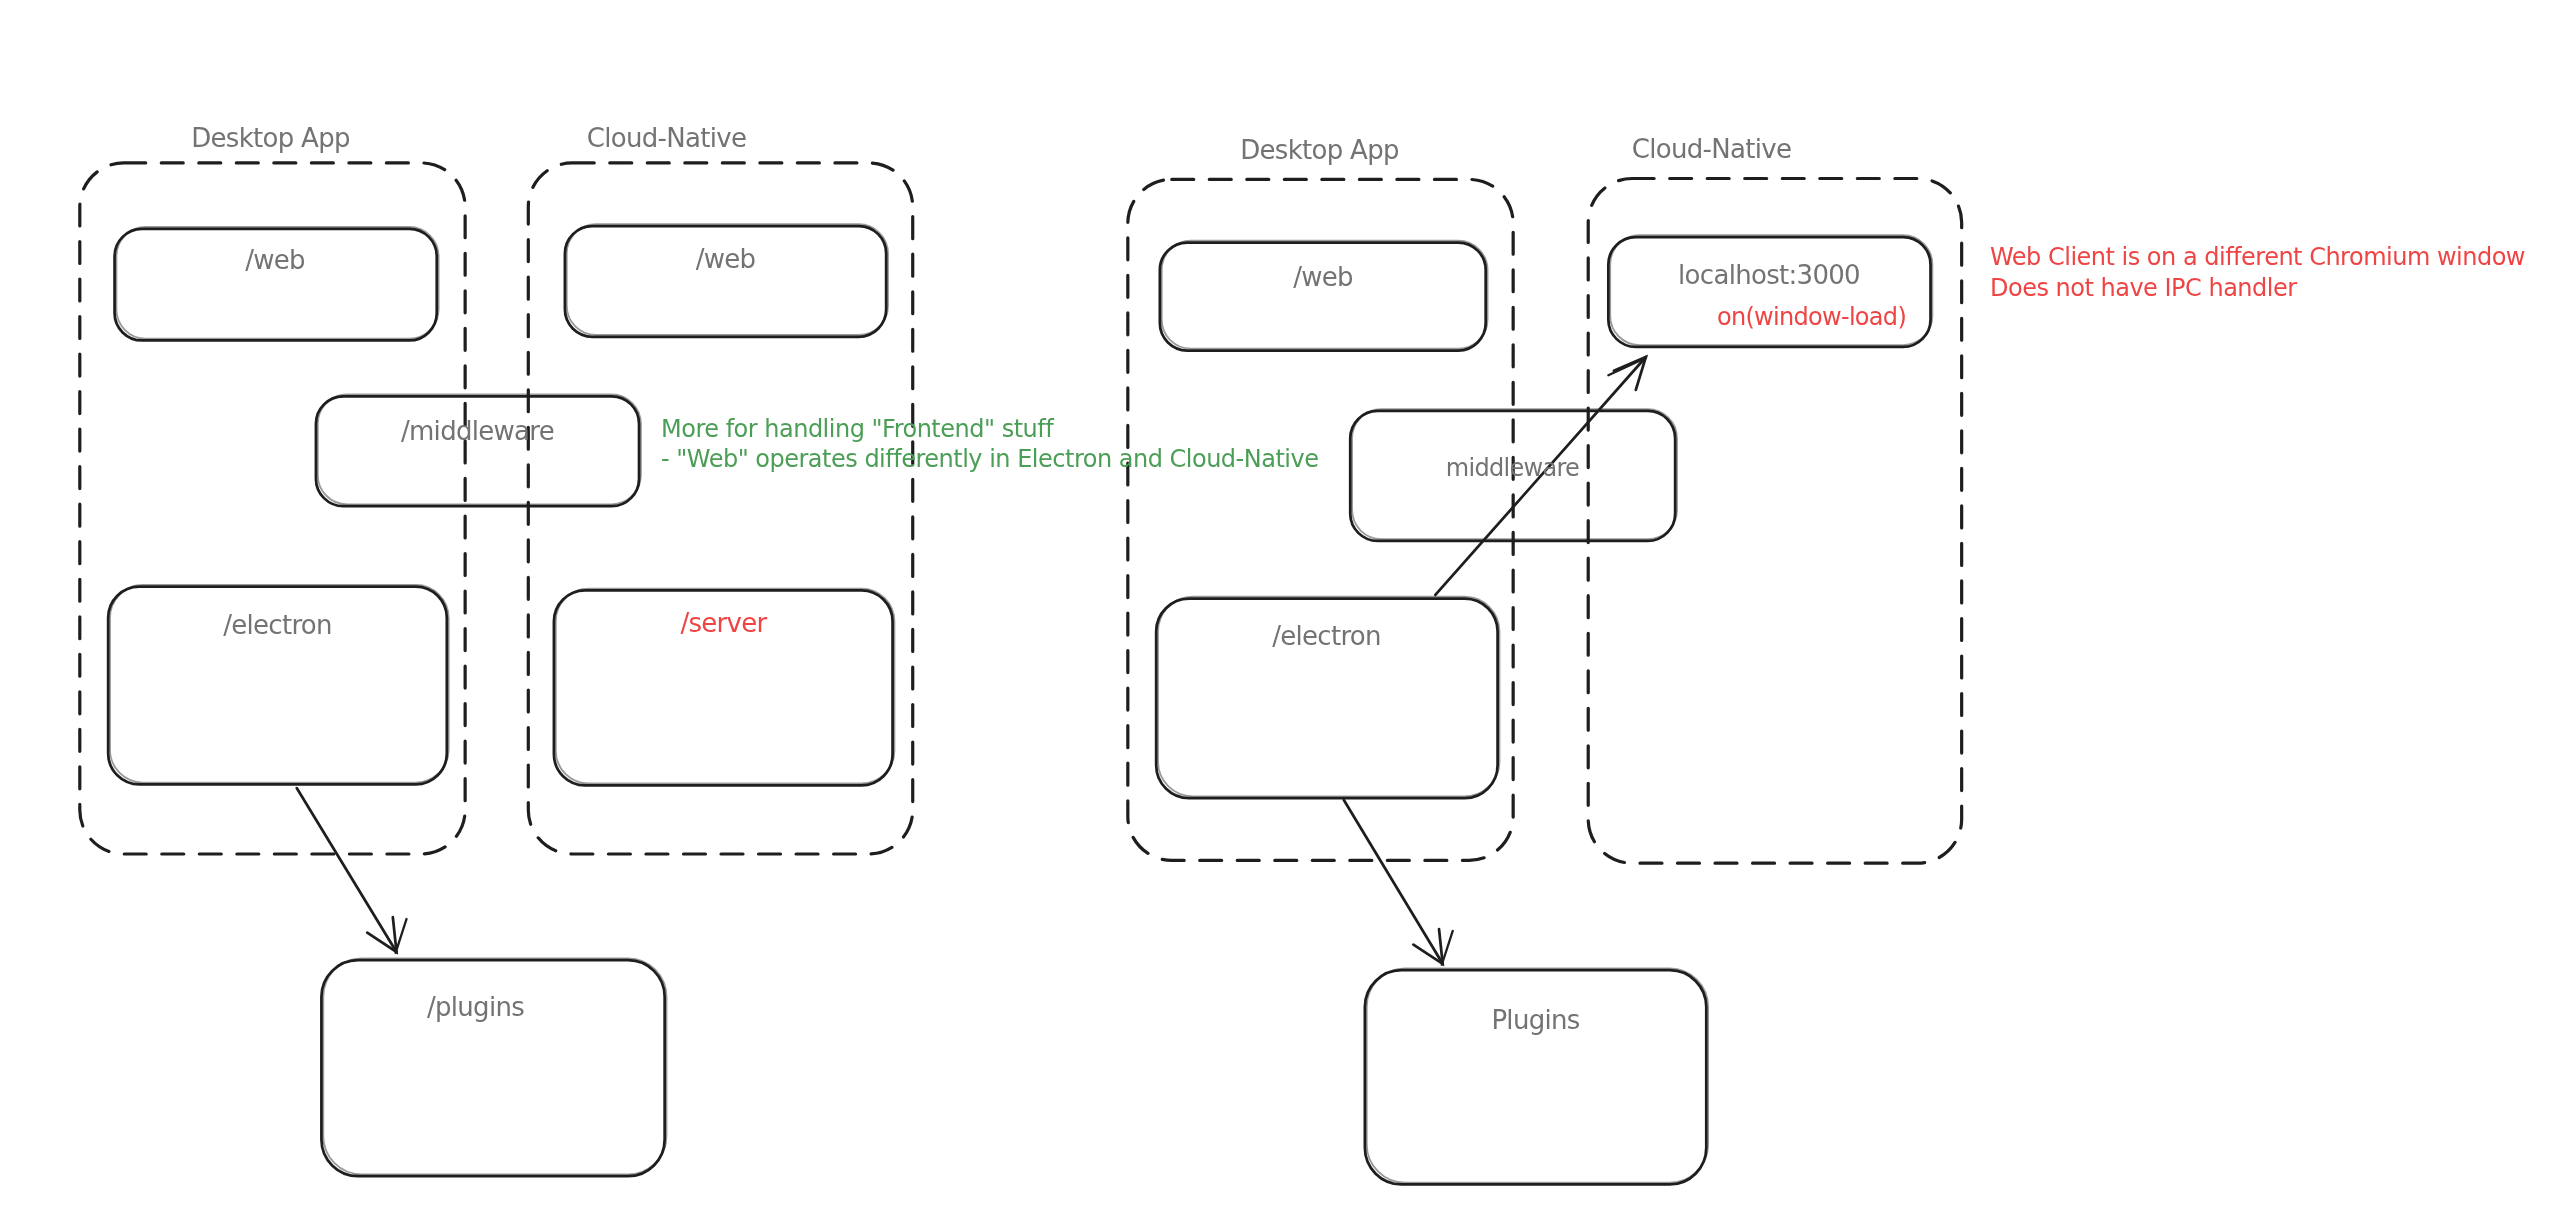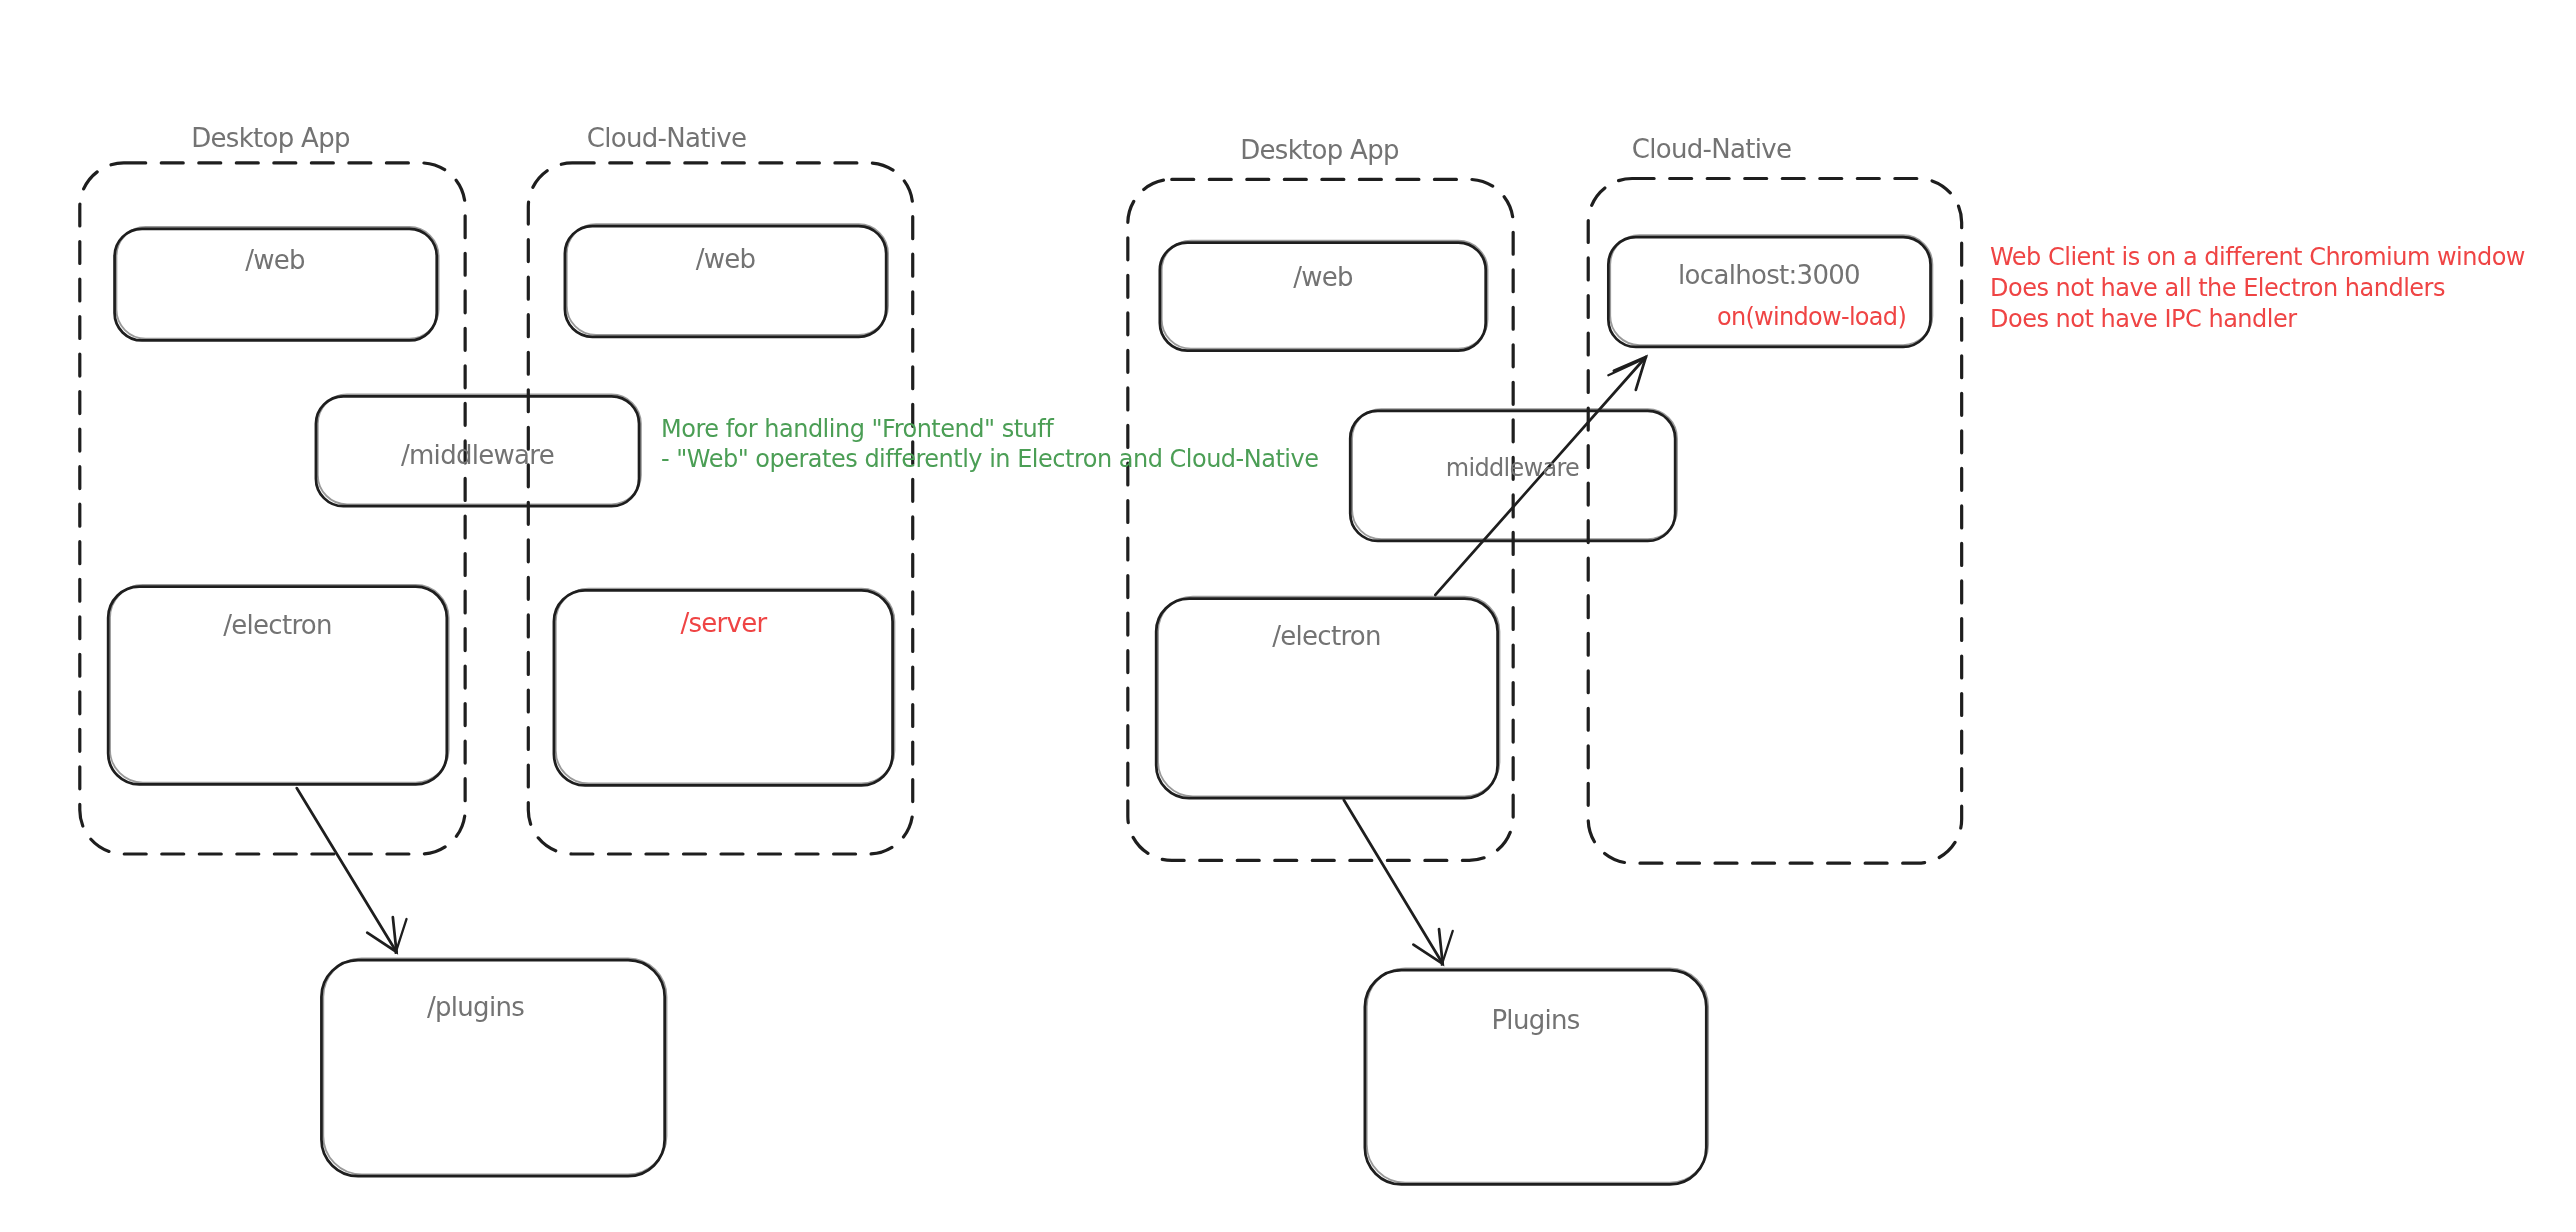--- a/index.html
+++ b/index.html
@@ -105,21 +105,21 @@
         <path d="M1757,410 L1796,392" stroke-width="2.5"></path>
       </g>
     </g>
   </svg>
 
   <div class="t tc" style="left:133px;top:123px;width:275px;">Desktop App</div>
   <div class="t tc" style="left:529px;top:123px;width:275px;">Cloud-Native</div>
 
   <div class="t tc" style="left:114px;top:245px;width:322px;">/web</div>
   <div class="t tc" style="left:565px;top:244px;width:321px;">/web</div>
-  <div class="t tc" style="left:316px;top:440px;width:323px;">/middleware</div>
+  <div class="t tc" style="left:316px;top:416px;width:323px;">/middleware</div>
   <div class="t tc" style="left:108px;top:610px;width:339px;">/electron</div>
   <div class="t tc red" style="left:554px;top:608px;width:339px;">/server</div>
   <div class="t tc" style="left:321px;top:992px;width:309px;">/plugins</div>
 
   <div class="t tc" style="left:1182px;top:135px;width:275px;">Desktop App</div>
   <div class="t tc" style="left:1574px;top:134px;width:275px;">Cloud-Native</div>
 
   <div class="t tc" style="left:1160px;top:262px;width:326px;">/web</div>
   <div class="t tc small" style="left:1350px;top:454px;width:325px;">middleware</div>
   <div class="t tc" style="left:1156px;top:621px;width:341px;">/electron</div>
@@ -127,18 +127,17 @@
   <div class="t tc red small" style="left:1674px;top:303px;width:275px;">on(window-load)</div>
   <div class="t tc" style="left:1365px;top:1005px;width:341px;">Plugins</div>
 
   <div class="note note-green green" style="left:661px;top:414px;">
     <div>More for handling "Frontend" stuff</div>
     <div>- "Web" operates differently in Electron and Cloud-Native</div>
   </div>
 
   <div class="note note-red red" style="left:1990px;top:242px;">
     <div>Web Client is on a different Chromium window</div>
-    <div>Does not have all the Electron handlers</div>
     <div>Does not have IPC handler</div>
   </div>
 
 </div>
 
 
 </body></html>

